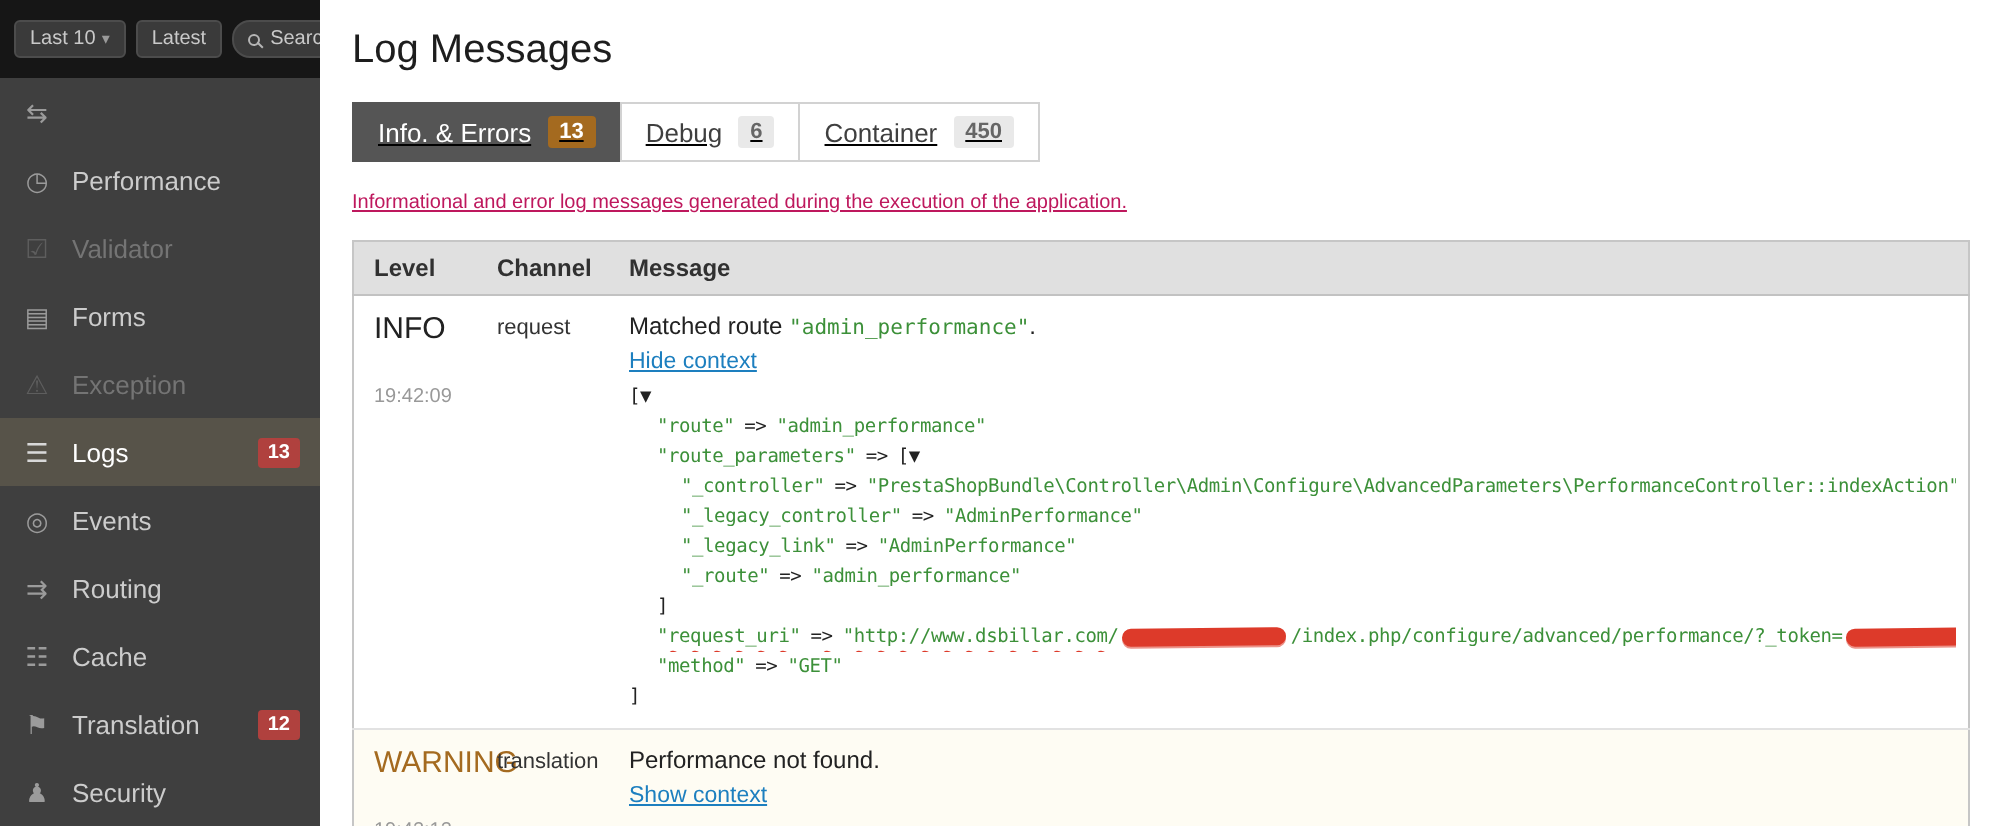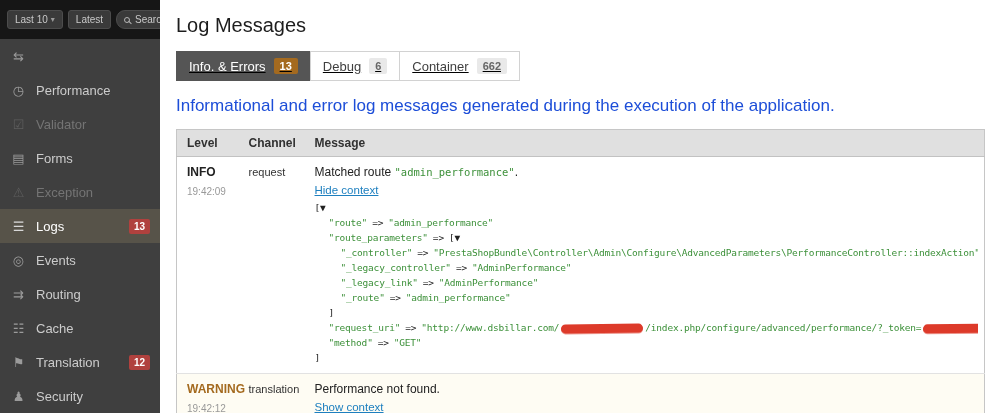--- a/index.html
+++ b/index.html
@@ -32,31 +32,31 @@
   .page-title { font-size:20px; font-weight:normal; color:#1d1d1d; margin:4px 0 14px 0; }
 
   .tabs { display:flex;text-decoration:underline; }
   .tab { border:1px solid #d2d2d2; background:#fff; color:#3f3f3f; font-size:13px; padding:6px 12px;
          display:flex; align-items:center; gap:8px; margin-left:-1px; cursor:pointer; }
   .tab:first-child { margin-left:0; }
   .tab.active { background:#555555; border-color:#555555; color:#fff; }
   .tcount { font-size:11px; font-weight:bold; padding:1px 6px; border-radius:2px; background:#e9e9e9; color:#666; line-height:14px; }
   .tcount.warn { background:#a46a1f; color:#fff; }
 
-  .desc { color:#1d4ed8; font-size:17px; margin:15px 0 13px 0; }
+  .desc { color:#be185d; font-size:10px; margin:15px 0 13px 0;text-decoration:underline; }
 
   table.logs { width:809px; border-collapse:collapse; border:1px solid #c6c6c6; table-layout:fixed; }
   table.logs th { background:#e0e0e0; color:#313131; font-size:12px; text-align:left; font-weight:bold;
                   padding:6px 10px; border-bottom:1px solid #c2c2c2; }
   table.logs td { vertical-align:top; padding:8px 6px 8px 10px; font-size:12px; border-top:1px solid #e2e2e2; }
   .col-level { width:62px; } .col-channel { width:66px; }
 
-  .lvl { font-weight:bold; font-size:12px; color:#222; }
+  .lvl { font-weight:normal; font-size:15px; color:#222; }
   .lvl.warn { color:#a46a1f; }
-  .time { color:#999; font-size:10px; margin-top:7px; }
+  .time { color:#999; font-size:10px; margin-top:20px; }
   .chan { font-size:11px; color:#333; }
 
   .msg-line { color:#222; font-size:12px; }
   .mono-green { font-family:"DejaVu Sans Mono", monospace; font-size:10.5px; color:#3c9039; }
   .ctx-link { color:#1d7fbf; font-size:11.5px; text-decoration:underline; cursor:pointer; display:inline-block; margin:5px 0 4px 0; }
 
   .dump { font-family:"DejaVu Sans Mono", monospace; font-size:9.5px; letter-spacing:-0.2px; line-height:15px; color:#222; }
   .dline { white-space:nowrap; overflow:hidden; }
   .i1 { padding-left:14px; } .i2 { padding-left:26px; }
   .s { color:#3c9039; }
@@ -148,21 +148,21 @@
       <div class="tab active">
         <span>Info. &amp; Errors</span>
         <span class="tcount warn">13</span>
       </div>
       <div class="tab">
         <span>Debug</span>
         <span class="tcount">6</span>
       </div>
       <div class="tab">
         <span>Container</span>
-        <span class="tcount">662</span>
+        <span class="tcount">450</span>
       </div>
     </div>
 
     <p class="desc">Informational and error log messages generated during the execution of the application.</p>
 
     <table class="logs">
       <colgroup>
           <col class="col-level">
           <col class="col-channel">
           <col>

